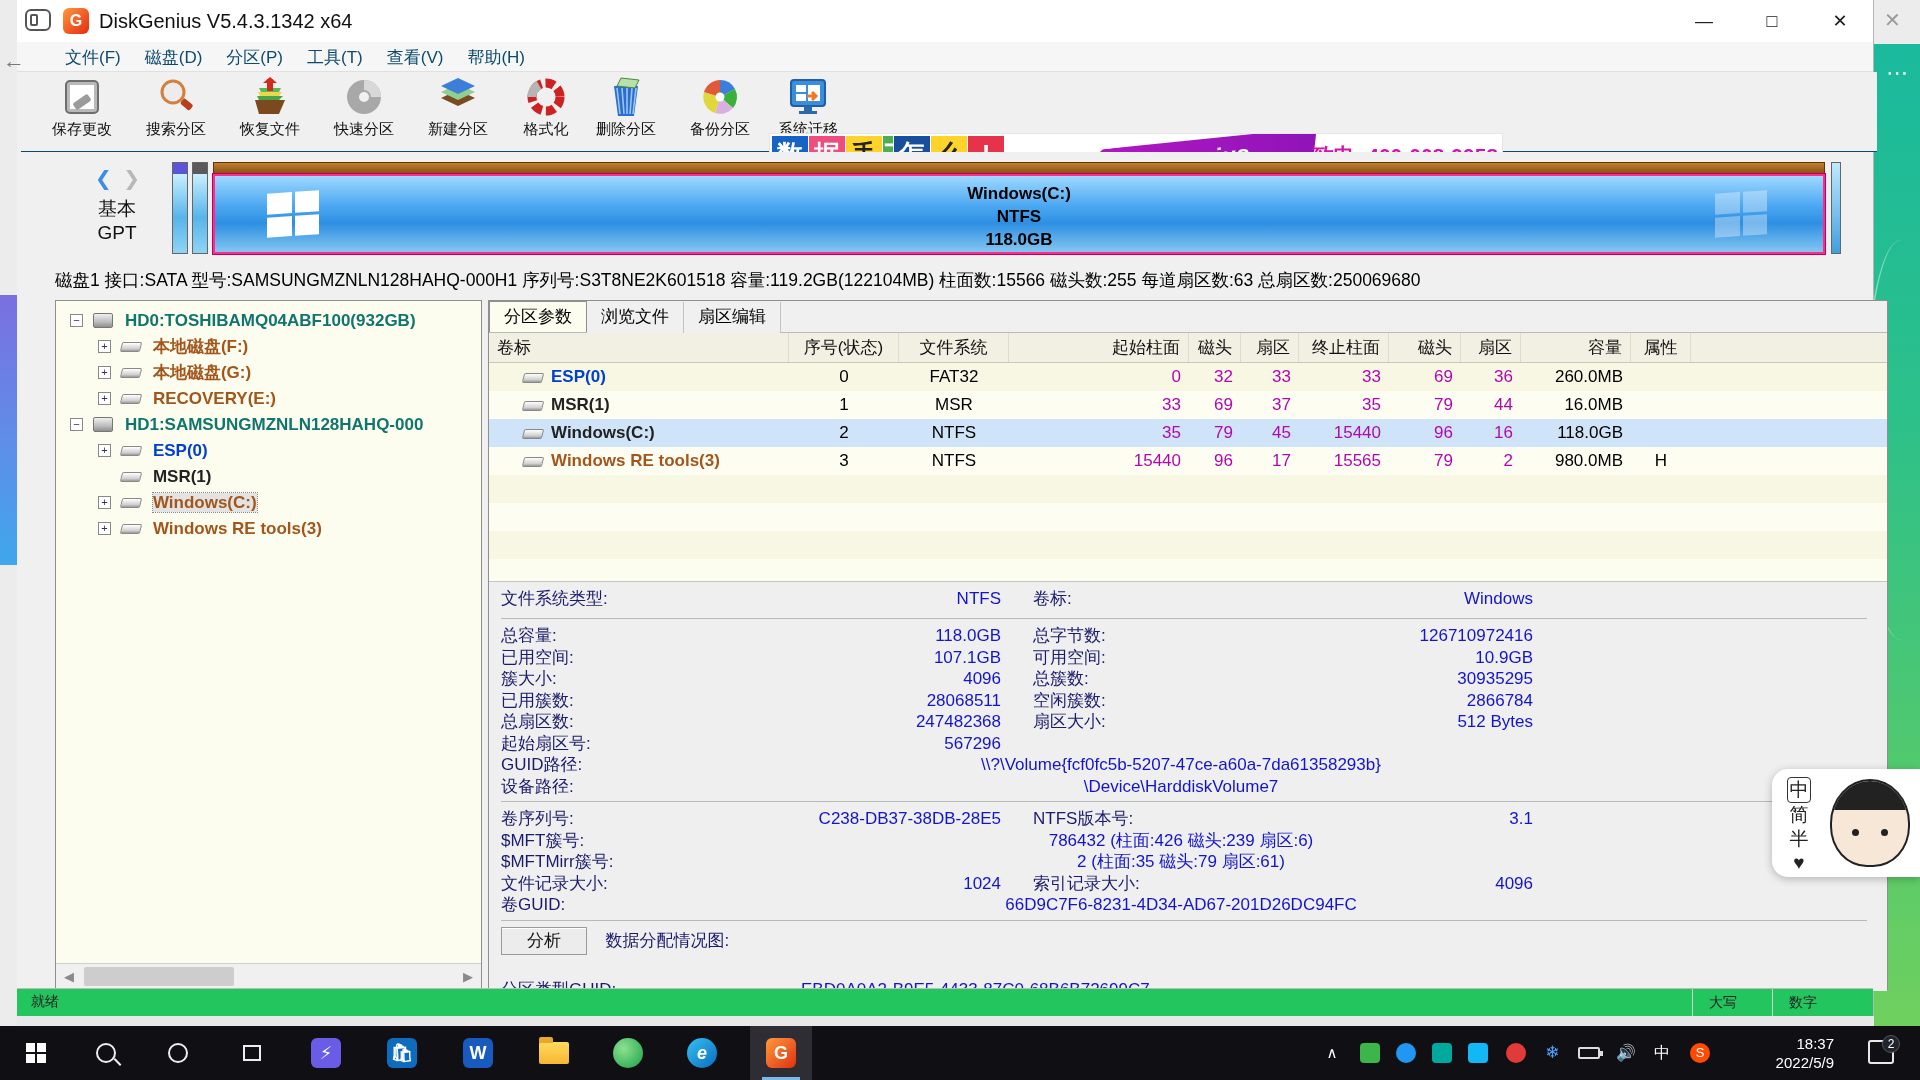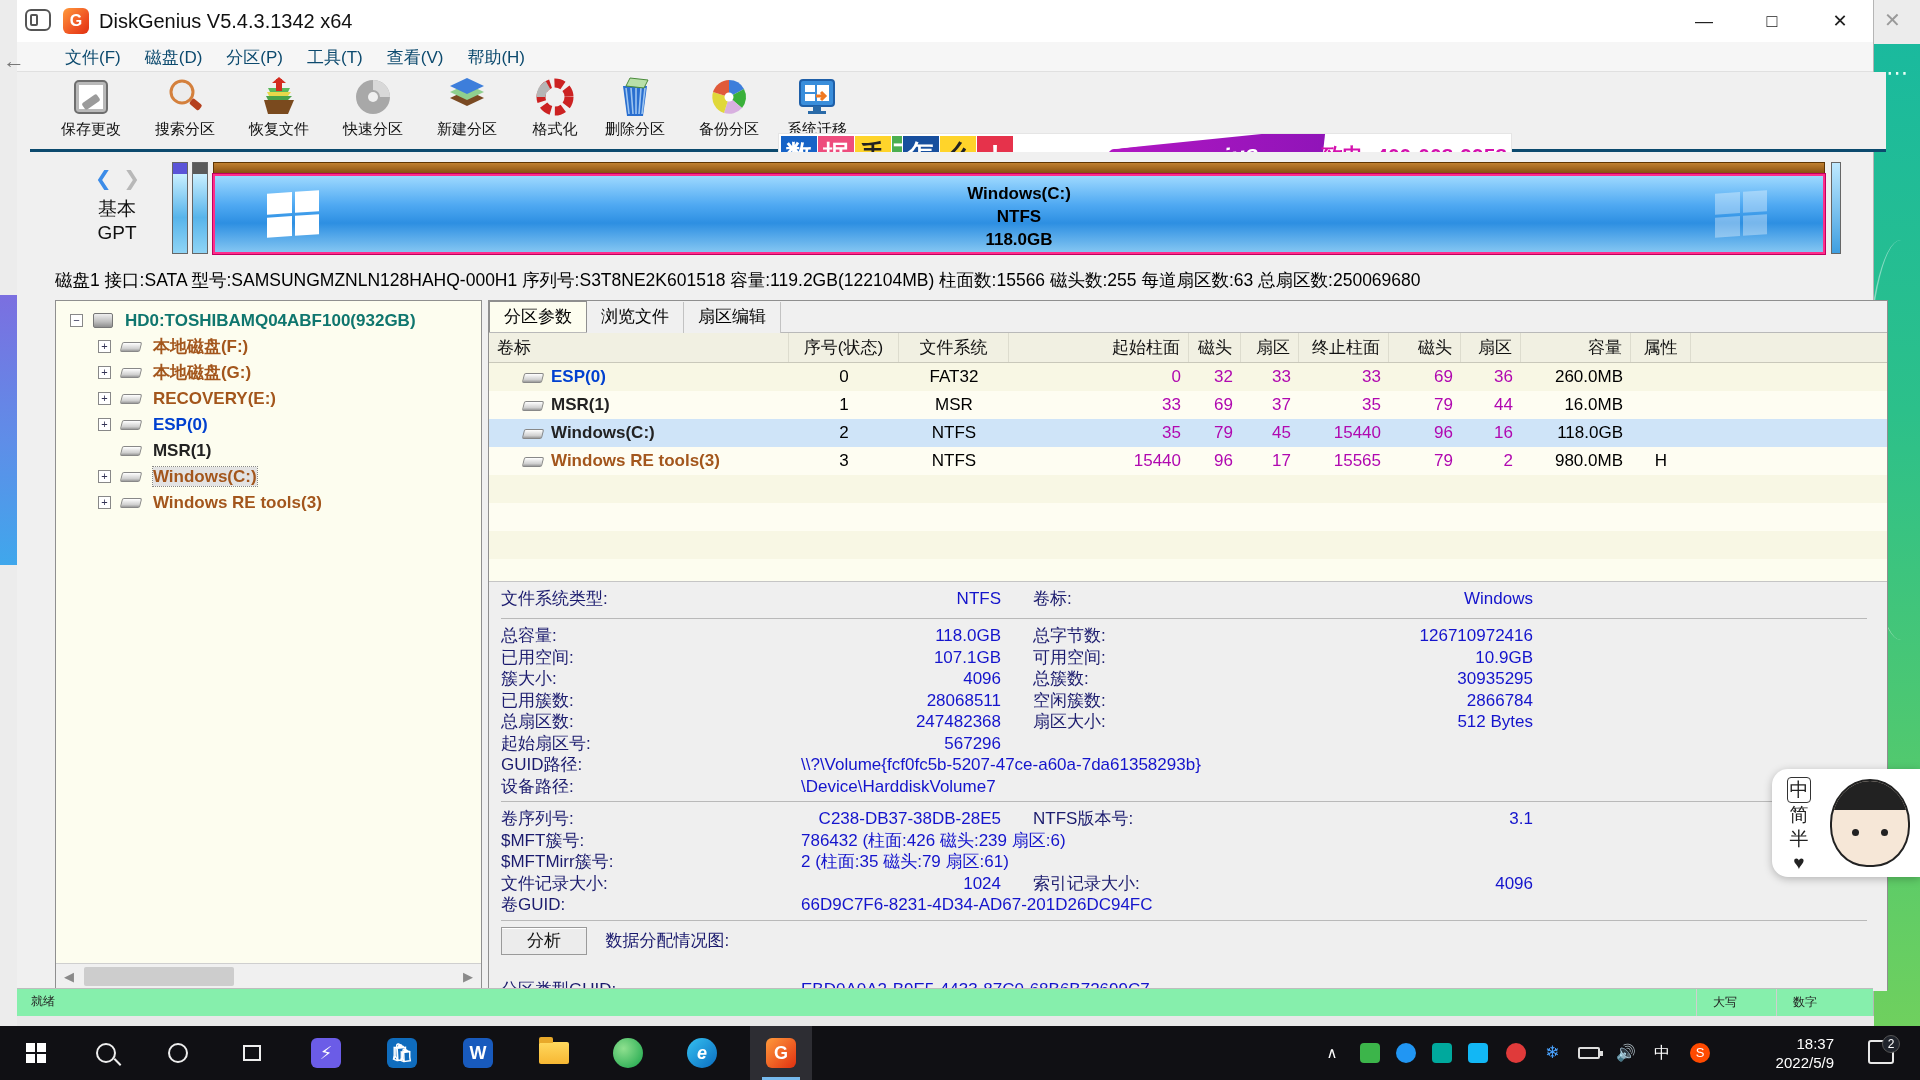--- a/index.html
+++ b/index.html
@@ -32,21 +32,21 @@
   #title-text { position:absolute; left:82px; top:10px; font-size:20px; color:#111; }
   .cap-btn { position:absolute; top:0; width:64px; height:42px; text-align:center; line-height:42px; font-size:18px; color:#222; }
   #btn-min { left:1655px; } #btn-max { left:1723px; } #btn-close { left:1791px; }
 
   
   #menubar { left:0; top:42px; width:100%; height:30px; background:#f6f6f6; border-bottom:1px solid #e0e0e0; }
   .menu-item { display:inline-block; padding:4px 12px; font-size:17px; color:#0c4a6e; }
   #back-arrow { position:absolute; left:-14px; top:48px; color:#777; font-size:22px; }
 
   
-  #toolbar { left:13px; top:72px; width:100%; height:80px; background:#f0f0f0; border-bottom:3px solid #0c4a6e; }
+  #toolbar { left:4px; top:72px; width:100%; height:80px; background:#f0f0f0; border-bottom:1px solid #0c4a6e; }
   .tb-btn { position:absolute; top:4px; width:86px; height:72px; text-align:center; }
   .tb-btn svg { display:block; margin:0 auto; }
   .tb-label { font-size:15px; color:#111; margin-top:2px; }
 
   
   #banner { left:748px; top:61px; width:734px; height:91px; background:#fff; overflow:hidden; border:1px solid #e5e5e5; }
   .tile { display:inline-block; width:36px; height:36px; font-size:26px; font-weight:bold; text-align:center; line-height:36px; margin-right:1px; vertical-align:top; }
   .t-blue { background:#1663c7; color:#fff; } .t-pink { background:#ee4d7d; color:#fff; }
   .t-yellow { background:#ffd42a; color:#222; } .t-green { background:#4caf50; color:#fff; width:10px; overflow:hidden; }
   .t-blue2 { background:#174f9e; color:#fff; } .t-red { background:#e6324b; color:#fff; }
@@ -124,32 +124,32 @@
   .grow .num { color:#b008b0; }
   .rowname { padding-left:34px; font-weight:bold; font-size:17px; }
   .rowname .part-icon { margin-right:8px; }
   .rowname.blue { color:#0040d0; } .rowname.dark { color:#222; } .rowname.brown { color:#a3561c; }
   .erow { height:28px; } .erow:nth-child(odd) { background:#f8f7e4; } .erow:nth-child(even) { background:#fefdf2; }
 
   
   #details { position:absolute; left:0; top:280px; width:100%; height:410px; background:#efefef; border-top:1px solid #c5c5c5; padding:6px 0 0 12px; }
   .drow { display:grid; grid-template-columns:300px 200px 32px 290px 210px; height:21.5px; font-size:17px; line-height:21px; position:relative; }
   .drow .l { color:#1b1b6e; } .drow .v { color:#1414cc; text-align:right; }
-  .drow .wide { position:absolute; left:300px; top:0; width:760px; color:#1414cc; text-align:left; white-space:nowrap; }
+  .drow .wide { position:absolute; left:300px; top:0; width:760px; color:#1414cc; text-align:center; white-space:nowrap; }
   .drow.tall { height:26px; }
   .dsep { height:1px; background:#b9b9b9; margin:4px 20px 6px 0; }
   #analyze-row { height:30px; }
   #analyze-btn { display:inline-block; width:86px; height:28px; background:#ececec; border:1px solid #9a9a9a; box-shadow:inset 0 1px 0 #fff;
       text-align:center; line-height:26px; font-size:17px; color:#111; }
   #alloc-label { display:inline-block; margin-left:14px; font-size:17px; color:#1b1b6e; }
   #bottom-cut { position:absolute; left:12px; top:396px; font-size:17px; white-space:nowrap; }
   #bottom-cut .l { color:#1b1b6e; } #bottom-cut .v { color:#1414cc; margin-left:180px; }
 
   
-  #statusbar { left:0; top:988px; width:100%; height:28px; background:#86efac; border-top:1px solid #bdbdbd; font-size:12px; color:#222; }
+  #statusbar { left:0; top:988px; width:100%; height:28px; background:#22c55e; border-top:1px solid #bdbdbd; font-size:14px; color:#222; }
   #status-ready { position:absolute; left:14px; top:4px; }
   .status-cell { position:absolute; top:0; height:27px; line-height:27px; padding:0 16px; border-left:1px solid #cfcfcf; }
   #status-caps { right:120px; } #status-num { right:40px; }
 
   
   #taskbar { left:0; top:1026px; width:1920px; height:54px; background:#101014; color:#fff; }
   .tb-cell { position:absolute; top:0; height:54px; display:flex; align-items:center; justify-content:center; }
   .start-grid { display:grid; grid-template-columns:9px 9px; grid-template-rows:9px 9px; gap:2px; }
   .start-grid i { background:#fff; }
   .tb-search { width:20px; height:20px; border:2px solid #eee; border-radius:50%; position:relative; }
@@ -371,20 +371,25 @@
           <span class="tico part-icon"></span>
           <span class="tlabel brown">本地磁盘(G:)</span>
         </div>
 
         <div class="tree-item lv1">
           <span class="expand">+</span>
           <span class="tico part-icon"></span>
           <span class="tlabel brown">RECOVERY(E:)</span>
         </div>
 
+        <div class="tree-item lv0">
+          <span class="expand">−</span>
+          <span class="tico disk-icon"></span>
+          <span class="tlabel black">HD1:SAMSUNGMZNLN128HAHQ-000</span>
+        </div>
 
         <div class="tree-item lv1">
           <span class="expand">+</span>
           <span class="tico part-icon"></span>
           <span class="tlabel blue">ESP(0)</span>
         </div>
 
         <div class="tree-item lv1">
           <span class="expand"></span>
           <span class="tico part-icon"></span>

